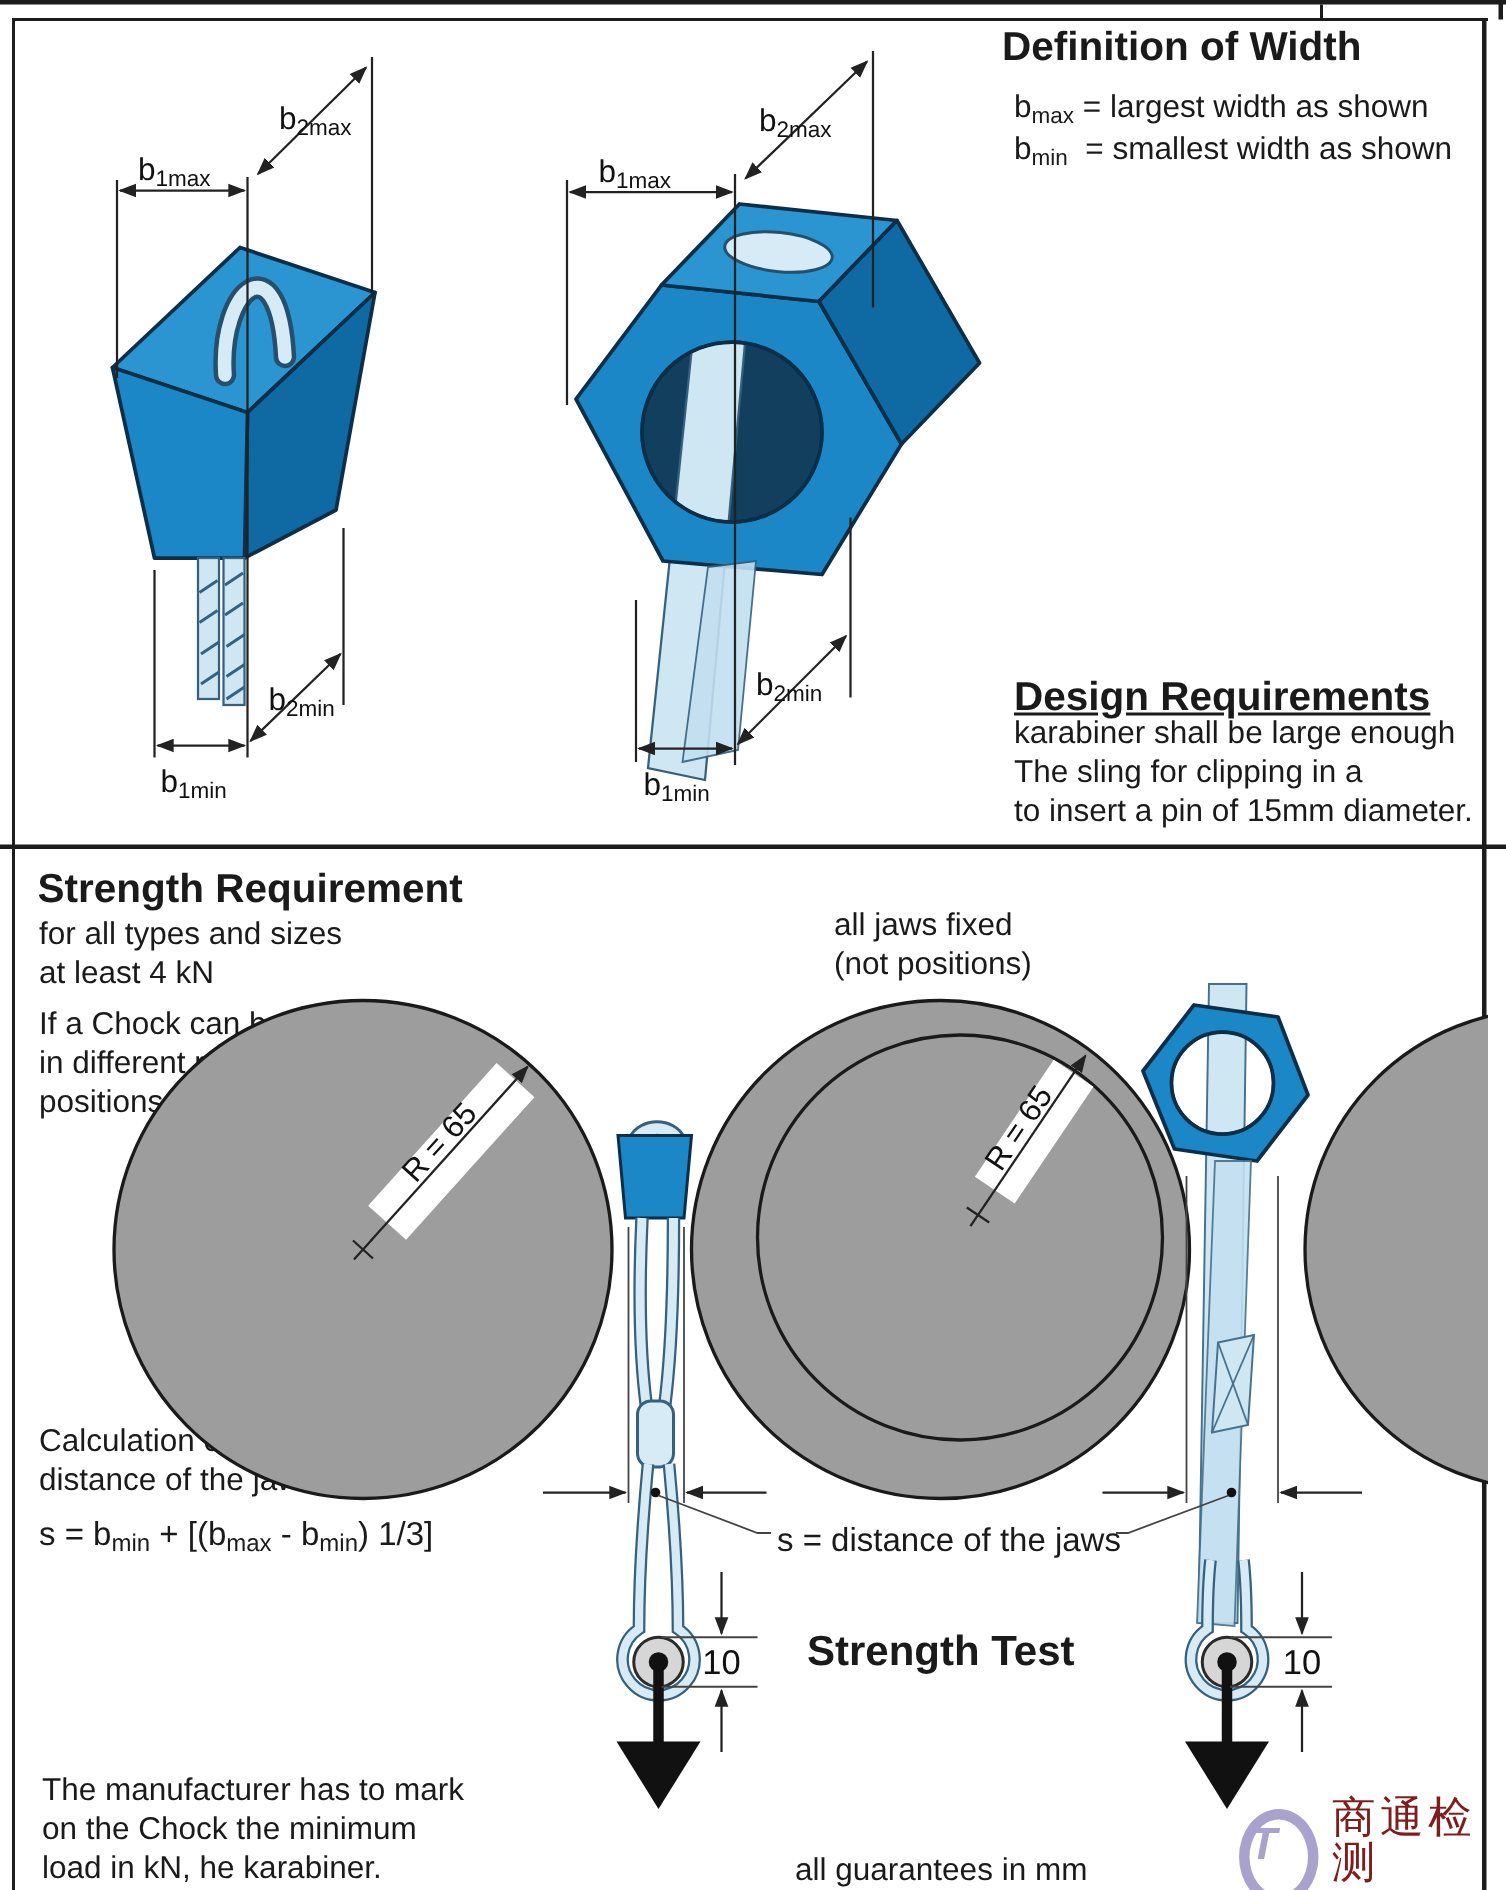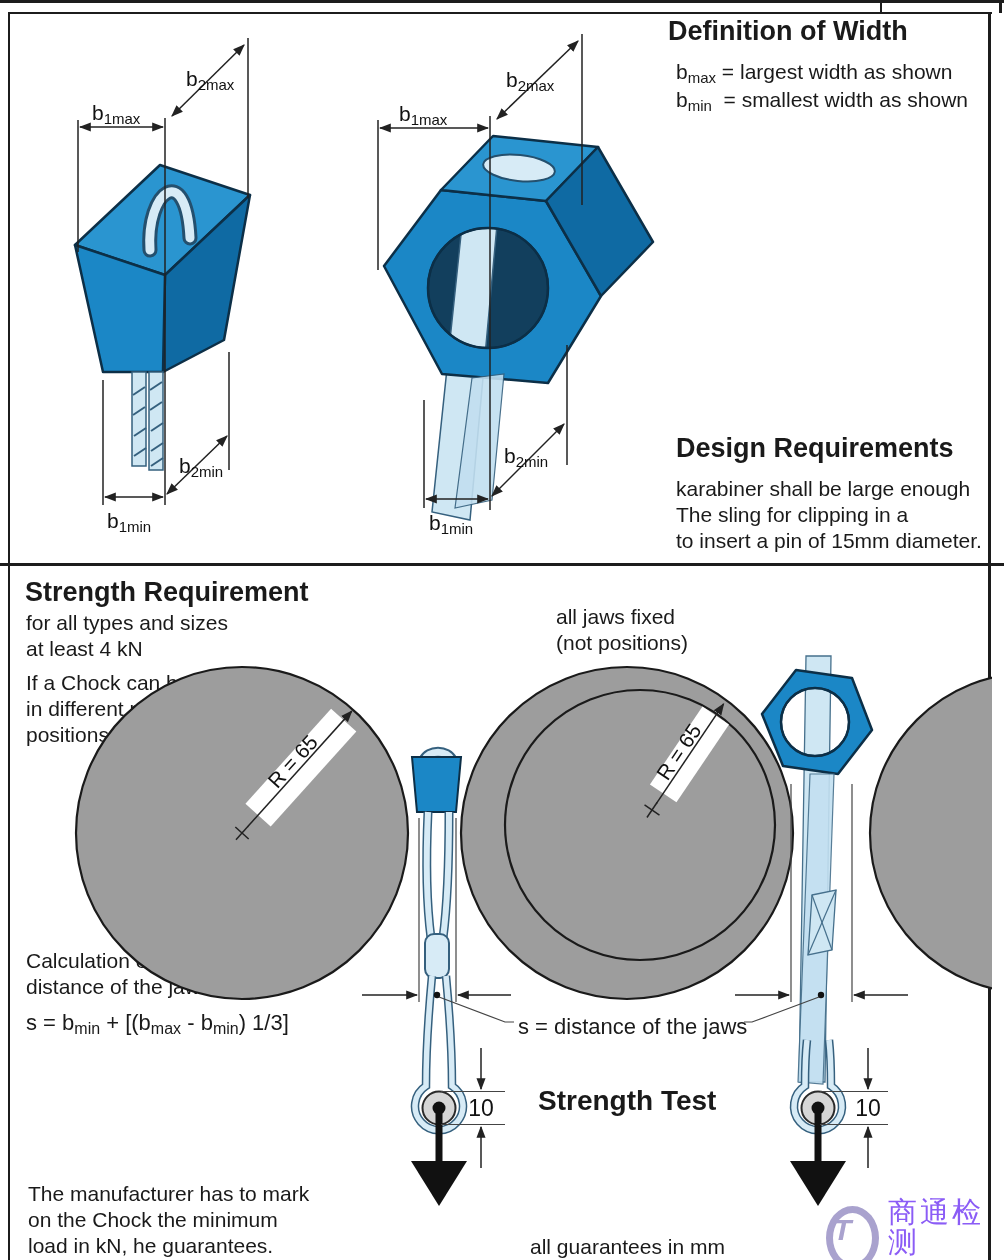--- a/index.html
+++ b/index.html
@@ -17,21 +17,21 @@
   .dim{stroke:#222;stroke-width:1.5;fill:none;}
   .thin{stroke:#444;stroke-width:1.2;fill:none;}
   .dimlab{font-family:"Liberation Sans",sans-serif;font-size:21px;fill:#111;}
   .dimlab .sub{font-size:15px;}
   .outl{stroke:#0c2f47;stroke-width:2.5;stroke-linejoin:round;}
   
   .logo{display:flex;align-items:center;gap:9px;}
   .logo-circle{width:50px;height:50px;border:7px solid #a9a2ce;border-radius:50%;
 age    display:flex;align-items:center;justify-content:center;background:#fff;}
   .logo-t{font-size:30px;font-weight:bold;font-style:italic;color:#a9a2ce;transform:skewX(-10deg);}
-  .logo-cn{font-size:29px;letter-spacing:3px;color:#8b5cf6;line-height:30px;}
+  .logo-cn{font-size:29px;letter-spacing:3px;color:#7f1d1d;line-height:30px;}
   .logo-en{font-size:9px;font-weight:bold;letter-spacing:2.6px;color:#93999f;margin-top:2px;}
 </style>
 </head>
 <body>
 
 <div class="page">
 
   <div class="bdr" style="left:0;top:0;width:1004px;height:3px;"></div>
   <div class="bdr" style="left:880px;top:3px;width:2px;height:10px;"></div>
   <div class="bdr" style="left:999px;top:0;width:3px;height:13px;"></div>
@@ -114,21 +114,21 @@
       <text class="dimlab" x="429" y="530"><tspan>b</tspan><tspan class="sub" dy="4">1min</tspan></text>
     </g>
   </svg>
 
   <div class="abs h1" style="left:668px;top:16px;">Definition of Width</div>
   <div class="abs body-txt" style="left:676px;top:58px;line-height:28px;">
     <div class="pre"><span>b</span><sub class="s">max</sub><span> = largest width as shown</span></div>
     <div class="pre"><span>b</span><sub class="s">min</sub><span>  = smallest width as shown</span></div>
   </div>
 
-  <div class="abs h1" style="left:676px;top:433px;">Design Requirements</div>
+  <div class="abs h1" style="left:676px;top:449px;text-decoration:underline;">Design Requirements</div>
   <div class="abs body-txt" style="left:676px;top:476px;">
     <div>karabiner shall be large enough</div>
     <div>The sling for clipping in a</div>
     <div>to insert a pin of 15mm diameter.</div>
   </div>
 
   <div class="abs h1" style="left:25px;top:577px;">Strength Requirement</div>
   <div class="abs body-txt" style="left:26px;top:610px;">
     <div>for all types and sizes</div>
     <div>at least 4 kN</div>
@@ -145,21 +145,21 @@
   <div class="abs body-txt" style="left:26px;top:948px;">
     <div>Calculation of the</div>
     <div>distance of the jaws</div>
   </div>
   <div class="abs formula" style="left:26px;top:1010px;"><span>s = b</span><sub class="s">min</sub><span> + [(b</span><sub class="s">max</sub><span> - b</span><sub class="s">min</sub><span>) 1/3]</span></div>
   <div class="abs" style="left:518px;top:1014px;font-size:22px;">s = distance of the jaws</div>
   <div class="abs" style="left:538px;top:1085px;font-size:28px;font-weight:bold;">Strength Test</div>
   <div class="abs body-txt" style="left:28px;top:1181px;">
     <div>The manufacturer has to mark</div>
     <div>on the Chock the minimum</div>
-    <div>load in kN, he guarantees.</div>
+    <div>load in kN, he karabiner.</div>
   </div>
   <div class="abs body-txt" style="left:530px;top:1234px;">all guarantees in mm</div>
 
   <svg class="abs" style="left:8px;top:566px;" width="984" height="694" viewBox="8 566 984 694">
     <defs>
       <marker id="arrB" viewBox="0 0 10 10" refX="9" refY="5" markerWidth="8" markerHeight="8" orient="auto-start-reverse">
         <path d="M0,1.2 L10,5 L0,8.8 z" fill="#222"></path>
       </marker>
     </defs>
 

